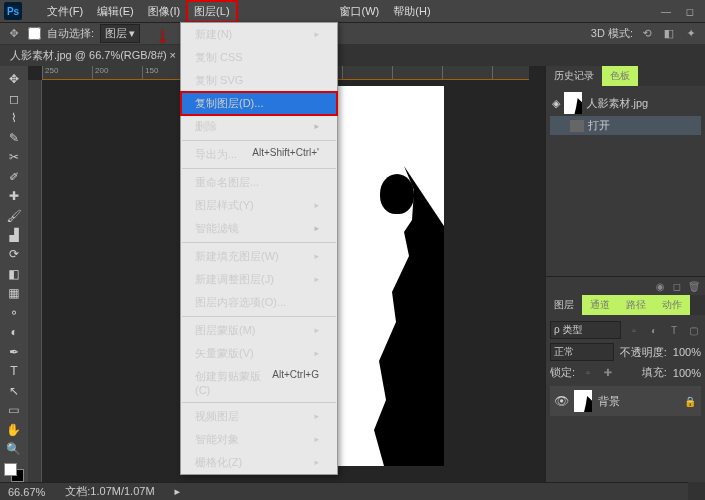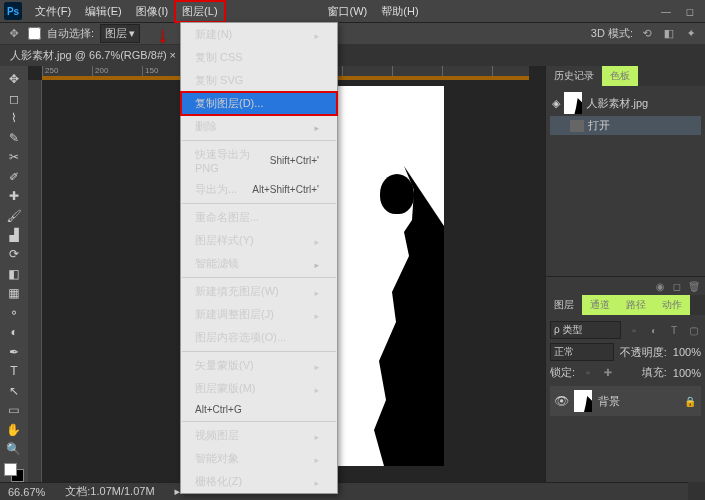--- a/index.html
+++ b/index.html
@@ -1,35 +1,35 @@
 <!DOCTYPE html>
 <html><head>
 <meta charset="utf-8">
 <style>
 *{margin:0;padding:0;box-sizing:border-box;font-family:"Microsoft YaHei",sans-serif;font-size:11px;color:#ccc;user-select:none}
 body{background:#323232;width:705px;height:500px;overflow:hidden;position:relative}
 .menubar{background:#444;height:22px;display:flex;align-items:center;padding:0 4px;position:relative}
-.ps-logo{width:18px;height:18px;background:#001e36;color:#31a8ff;display:flex;align-items:center;justify-content:center;font-weight:bold;font-size:10px;border-radius:2px;margin-right:6px}
+.ps-logo{width:18px;height:18px;background:#001e36;color:#31a8ff;display:flex;align-items:center;justify-content:center;font-weight:bold;font-size:10px;border-radius:2px;margin-right:18px}
 .menu-item{padding:3px 7px;color:#ddd}
 .menu-item.active{background:#4b4b4b;outline:2px solid #d00;outline-offset:-1px}
 .winbtns{margin-left:auto;display:flex;gap:2px}
 .winbtn{width:22px;height:16px;display:flex;align-items:center;justify-content:center;color:#aaa;font-size:10px}
 .opts{background:#444;height:22px;border-top:1px solid #222;display:flex;align-items:center;padding:0 6px;gap:6px;font-size:10px}
 .sel{display:flex;align-items:center;gap:2px;background:#333;padding:1px 4px;border:1px solid #222}
 .icb{width:16px;height:16px;display:flex;align-items:center;justify-content:center;color:#aaa}
 .tabbar{background:#333;height:22px;display:flex;align-items:center}
 .doctab{background:#3a3a3a;padding:3px 10px;font-size:10px;color:#ddd;border-right:6px solid #7dd3fc}
 .main{display:flex;height:calc(500px - 66px - 18px);background:#252525}
 .tools{width:28px;background:#444;display:flex;flex-direction:column;align-items:center;padding-top:4px;gap:1px}
 .tool{width:22px;height:20px;display:flex;align-items:center;justify-content:center;color:#ccc;font-size:12px}
 .swatch{margin-top:4px;position:relative;width:20px;height:20px}
 .fg{position:absolute;width:13px;height:13px;background:#fff;border:1px solid #888;top:0;left:0}
 .bg{position:absolute;width:13px;height:13px;background:#000;border:1px solid #888;bottom:0;right:0}
 .canvas-area{flex:1;position:relative;background:#252525}
-.ruler-h{position:absolute;top:0;left:14px;right:16px;height:14px;background:#3a3a3a;border-bottom:4px solid #a16207;display:flex;overflow:hidden}
+.ruler-h{position:absolute;top:0;left:14px;right:16px;height:14px;background:#3a3a3a;border-bottom:1px solid #a16207;display:flex;overflow:hidden}
 .rtick{flex:none;width:50px;border-left:1px solid #666;font-size:8px;color:#999;padding-left:2px}
 .ruler-v{position:absolute;top:14px;left:0;width:14px;bottom:0;background:#3a3a3a;border-right:1px solid #555}
 .canvas{position:absolute;top:20px;left:186px;width:230px;height:380px;background:#fff}
 .sil{position:absolute;right:0;bottom:0;width:100px;height:300px;background:#000;clip-path:polygon(60% 0,70% 8%,68% 18%,60% 22%,65% 30%,48% 42%,52% 52%,35% 65%,42% 78%,30% 88%,40% 100%,100% 100%,100% 20%)}
 .head{position:absolute;right:30px;top:88px;width:34px;height:40px;background:#000;border-radius:50% 50% 45% 45%}
 .panels{width:160px;background:#3a3a3a;display:flex;flex-direction:column;border-left:1px solid #222}
 .phead{display:flex;background:#333;height:20px;align-items:center}
 .ptab{padding:3px 8px;font-size:10px;background:#3a3a3a}
 .ptab.dim{color:#777;background:#bef264}
 .pbody{flex:none;padding:4px;min-height:70px}
@@ -41,21 +41,21 @@
 .piconsrow{display:flex;justify-content:flex-end;gap:3px;padding:2px 4px;border-top:1px solid #222}
 .smic{width:14px;height:14px;color:#888;display:flex;align-items:center;justify-content:center;font-size:10px}
 .layerctl{padding:4px;font-size:10px}
 .lrow{display:flex;align-items:center;gap:6px;padding:2px 0}
 .linp{background:#333;border:1px solid #222;padding:1px 3px;font-size:10px;flex:1}
 .layer{display:flex;align-items:center;gap:6px;background:#454545;padding:4px;margin-top:4px}
 .eye{width:14px;height:14px;color:#ccc;font-size:12px}
 .lock{margin-left:auto;color:#aaa;font-size:10px}
 .status{position:absolute;bottom:0;left:0;right:17px;height:18px;background:#3a3a3a;border-top:1px solid #222;display:flex;align-items:center;padding:0 8px;gap:20px;font-size:10px;color:#bbb}
 .ctxmenu{position:absolute;top:22px;left:180px;width:158px;background:#e8e8e8;border:1px solid #999;box-shadow:2px 2px 6px rgba(0,0,0,.4);z-index:100}
-.mi{padding:4px 18px 4px 14px;color:#222;font-size:11px;position:relative;display:flex;justify-content:space-between;align-items:center}
+.mi{padding:4px 18px 4px 14px;color:#222;font-size:11px;position:relative;display:flex;justify-content:space-between;align-items:flex-start}
 .mi.dis{color:#999}
 .mi.hl{background:#2776dd;color:#fff;outline:2px solid #d00;outline-offset:-1px}
 .mi .sub::after{content:"▸";font-size:9px;color:inherit}
 .mi.dis .sub::after{color:#bbb}
 .msep{height:1px;background:#ccc;margin:2px 1px}
 .mi .sc{color:#555;font-size:10px}
 .arrow{position:absolute;top:22px;left:157px;z-index:101;color:#d00;font-size:22px;font-weight:bold;text-shadow:0 0 2px #800}
 </style>
 </head>
 <body>
@@ -229,24 +229,20 @@
     </div>
     <div class="mi hl">
       <span>复制图层(D)...</span>
     </div>
     <div class="mi dis">
       <span>删除</span>
       <span class="sub"></span>
     </div>
     <div class="msep"></div>
     <div class="mi">
-      <span>快速导出为 PNG</span>
-      <span class="sc">Shift+Ctrl+'</span>
-    </div>
-    <div class="mi">
       <span>导出为...</span>
       <span class="sc">Alt+Shift+Ctrl+'</span>
     </div>
     <div class="msep"></div>
     <div class="mi dis">
       <span>重命名图层...</span>
     </div>
     <div class="mi">
       <span>图层样式(Y)</span>
       <span class="sub"></span>
@@ -262,28 +258,29 @@
     </div>
     <div class="mi">
       <span>新建调整图层(J)</span>
       <span class="sub"></span>
     </div>
     <div class="mi dis">
       <span>图层内容选项(O)...</span>
     </div>
     <div class="msep"></div>
     <div class="mi">
+      <span>图层蒙版(M)</span>
+      <span class="sub"></span>
+    </div>
+    <div class="mi">
       <span>矢量蒙版(V)</span>
       <span class="sub"></span>
     </div>
     <div class="mi">
-      <span>图层蒙版(M)</span>
-      <span class="sub"></span>
-    </div>
-    <div class="mi">
+      <span>创建剪贴蒙版(C)</span>
       <span class="sc">Alt+Ctrl+G</span>
     </div>
     <div class="msep"></div>
     <div class="mi">
       <span>视频图层</span>
       <span class="sub"></span>
     </div>
     <div class="mi">
       <span>智能对象</span>
       <span class="sub"></span>

